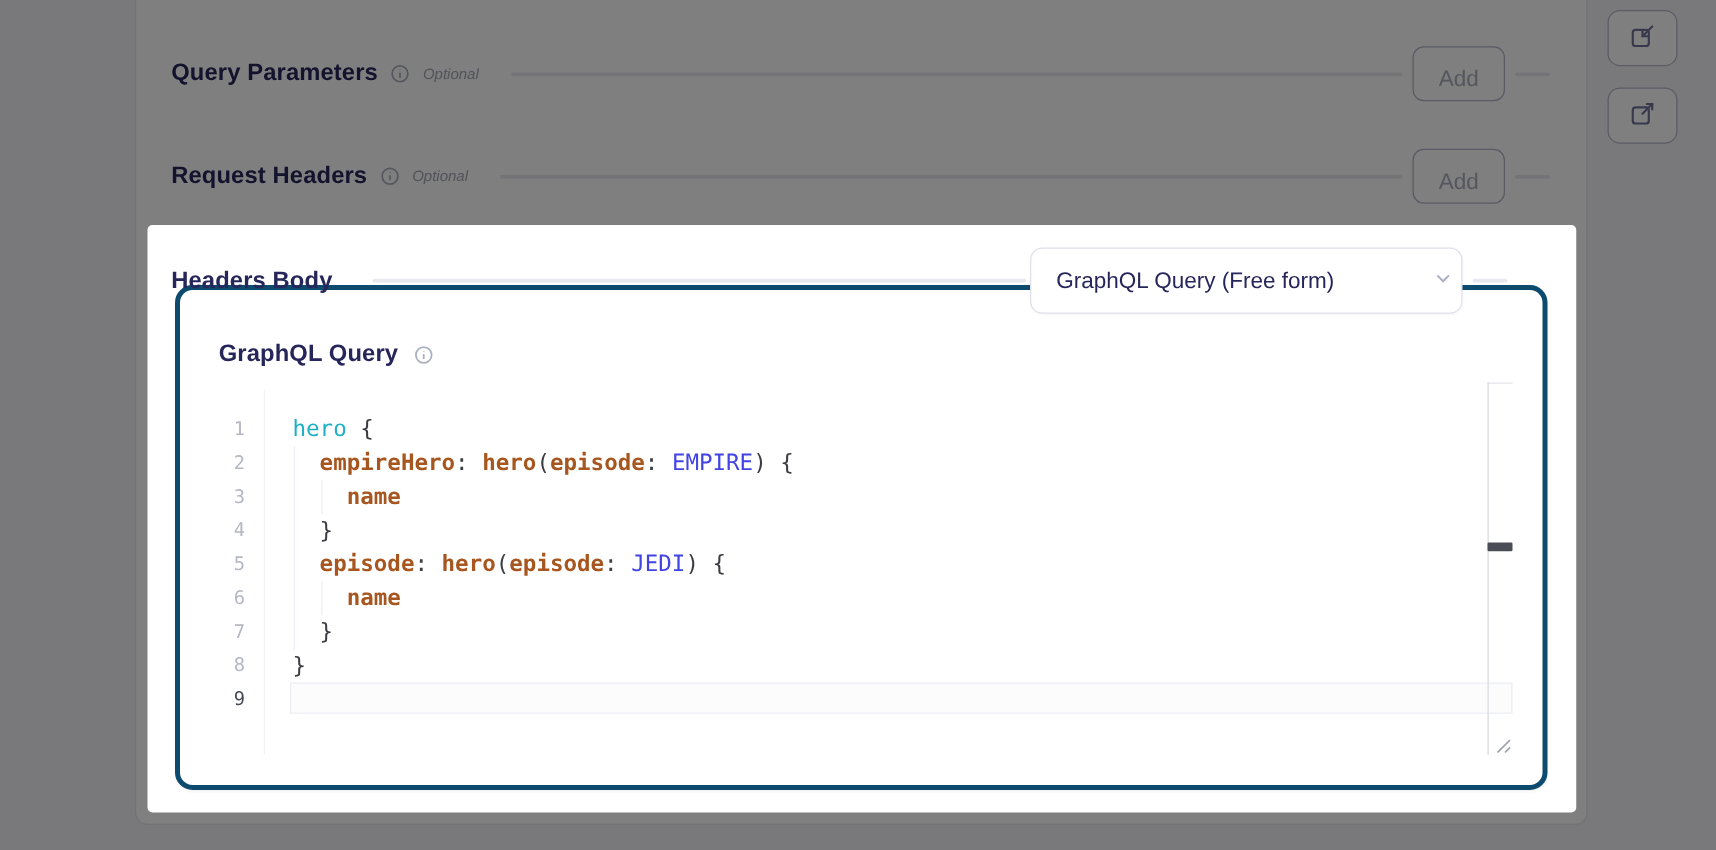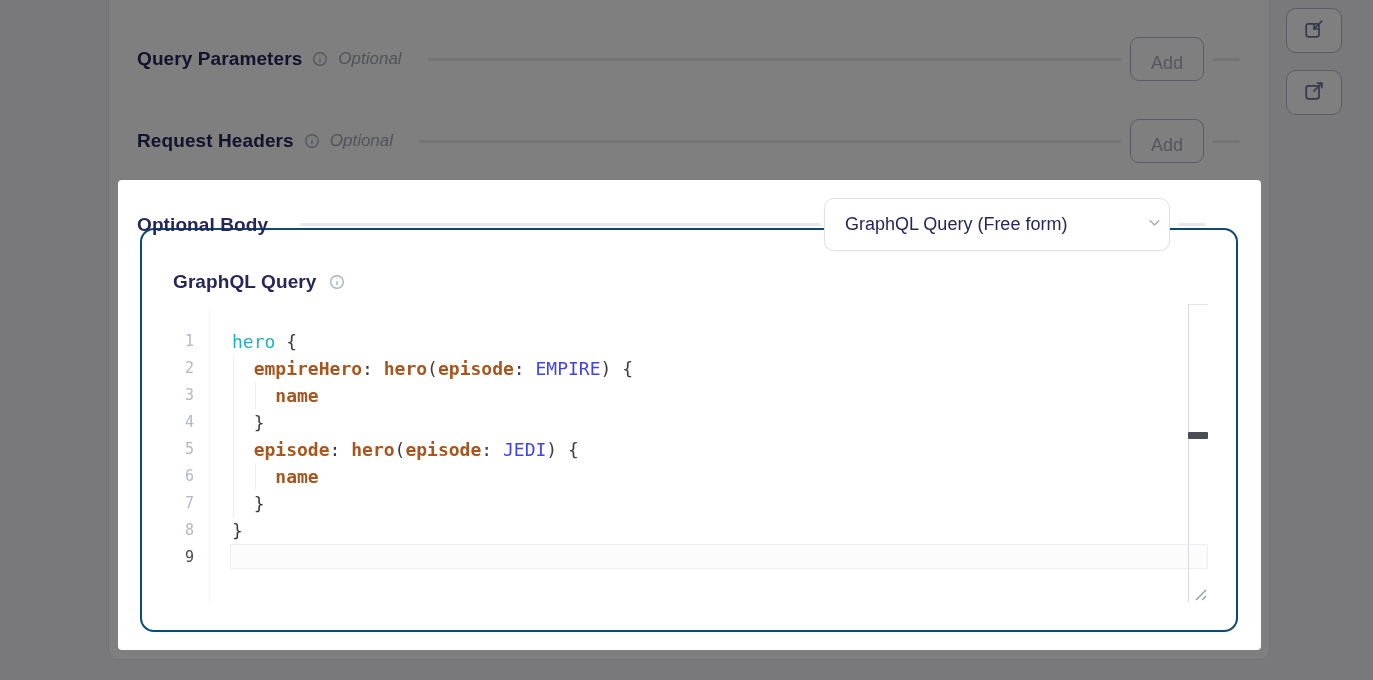--- a/index.html
+++ b/index.html
@@ -20,38 +20,38 @@
     border:1.5px solid var(--dim-border); border-radius:10px; display:flex;
     align-items:center; justify-content:center; cursor:pointer;}
   .tool-btn svg{stroke:var(--icon-ink); fill:none; stroke-width:1.9; stroke-linecap:round; stroke-linejoin:round;}
 
   
   .row{position:absolute; left:137px; display:flex; align-items:center;justify-content:center;}
   .row-dim{width:1103px; height:44px;}
   .sec-title{font-size:19px; font-weight:700; color:var(--navy); white-space:nowrap; letter-spacing:.1px;}
   .info{margin-left:10px; display:flex; align-items:center;}
   .info svg{stroke:#aab0bd; fill:none; stroke-width:1.4;}
-  .optional{margin-left:10px; font-size:17px; font-style:italic; color:var(--muted); white-space:nowrap;}
+  .optional{margin-left:10px; font-size:12px; font-style:italic; color:var(--muted); white-space:nowrap;}
   .decor{height:3px; border-radius:2px; background:var(--line); flex:1; margin-left:26px; margin-right:8px;}
   .decor-stub{height:3px; border-radius:2px; background:var(--line); width:28px; margin-left:8px; flex:none;}
   .add-btn{flex:none; height:44px; padding:15px 20px; background:#fff; border:1.5px solid var(--dim-border);
     border-radius:9px; font-family:"Liberation Sans",sans-serif; font-size:18px; font-weight:500;
     color:var(--dim-text); cursor:pointer;}
 
   
   .row-body{top:198px; width:1069px; height:53px; z-index:2;}
   .row-body .decor{margin-left:32px; margin-right:0;}
   .select{flex:none; width:346px; height:53px; margin-left:3px; background:#fff; border:1.5px solid #dfe0ea;
     border-radius:10px; display:flex; align-items:center; padding:0 6px 0 20px; cursor:pointer;
     box-shadow:0 1px 2px rgba(30,30,80,0.04);}
   .select-value{flex:1; font-size:18px; color:var(--navy); white-space:nowrap;}
   .select svg{stroke:#a8adc0; fill:none; stroke-width:2.2; stroke-linecap:round; stroke-linejoin:round;}
 
   .panel{position:absolute; left:140px; top:228px; width:1098px; height:404px; background:#fff;
-    border:2px solid #0c4a6e; border-radius:14px; z-index:1; box-shadow:0 1px 2px rgba(30,30,80,0.05);}
+    border:4px solid #0c4a6e; border-radius:14px; z-index:1; box-shadow:0 1px 2px rgba(30,30,80,0.05);}
   .panel-label{position:absolute; left:31px; top:41px; display:flex; align-items:center;}
   .panel-label .sec-title{font-size:19px;}
 
   
   .editor{position:absolute; left:0; top:0; width:100%; height:100%; font-family:"DejaVu Sans Mono", monospace;}
   .gutter{position:absolute; left:30px; top:98px; width:22px; text-align:right;
     font-size:15px; line-height:27px; color:var(--ln); user-select:none;}
   .gutter .ln.active{color:var(--ln-active);}
   .gutter-sep{position:absolute; left:67px; top:80px; width:1px; height:292px; background:#f1f2f6;}
   .code{position:absolute; left:90px; top:98px; font-size:18px; line-height:27px; color:var(--punct); z-index:2;}
@@ -121,21 +121,21 @@
           <line x1="8" y1="4.6" x2="8" y2="5.1"></line>
         </svg>
     </span>
     <span class="optional">Optional</span>
     <span class="decor"></span>
     <button class="add-btn">Add</button>
     <span class="decor-stub"></span>
   </div>
 
   <div class="row row-body">
-    <span class="sec-title">Optional Body</span>
+    <span class="sec-title">Headers Body</span>
     <span class="decor"></span>
     <div class="select">
       <span class="select-value">GraphQL Query (Free form)</span>
       <span>
         <svg width="17" height="17" viewBox="0 0 24 24">
             <polyline points="6,9.5 12,15.5 18,9.5"></polyline>
           </svg>
       </span>
     </div>
     <span class="decor-stub"></span>

